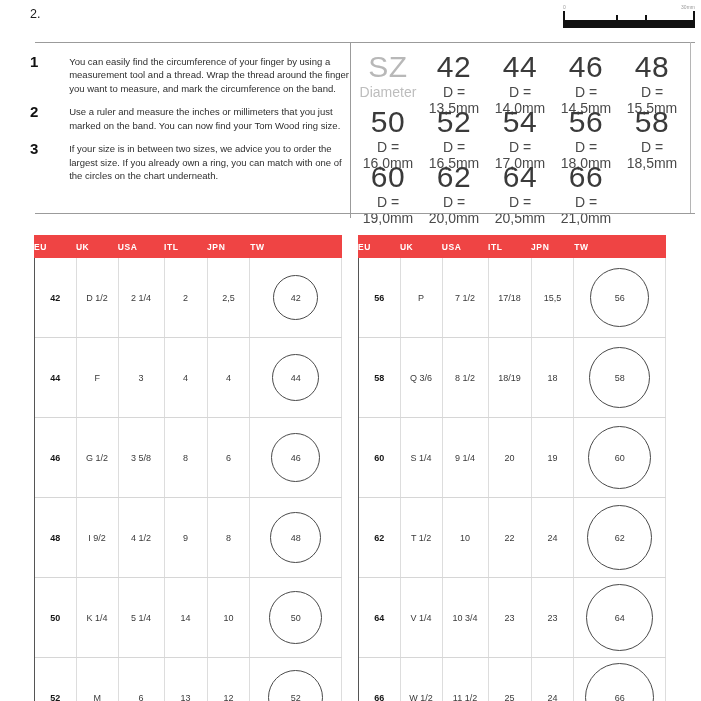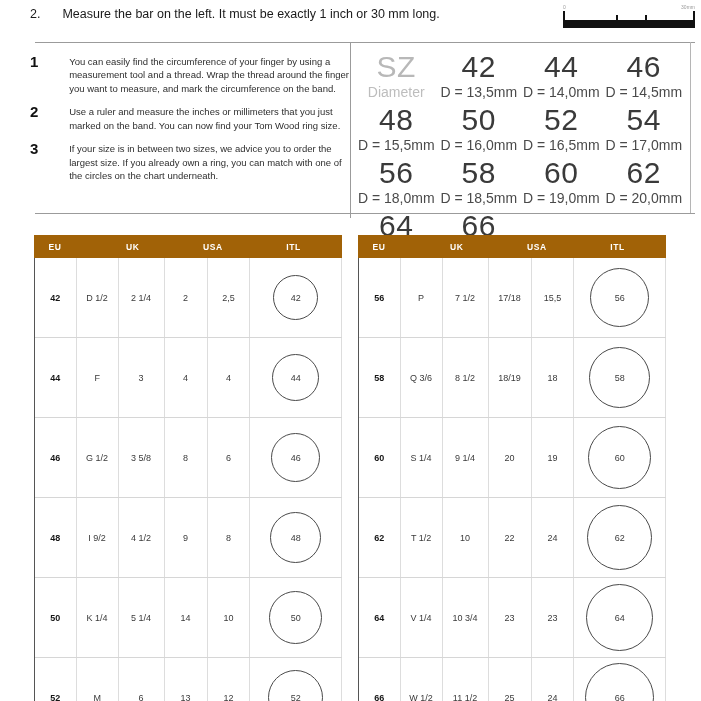--- a/index.html
+++ b/index.html
@@ -39,36 +39,36 @@
   
   .middle { position: absolute; top: 42px; left: 0; width: 701px; height: 171px; display: flex; }
   .instructions { width: 350px; padding: 13px 0 0 30px; }
   .instr-item { display: flex; margin-bottom: 10px; }
   .instr-num { width: 26px; font-size: 15px; font-weight: bold; color: #111; line-height: 14px; }
   .instr-text { width: 290px; font-size: 9.5px; line-height: 1.42; color: #2e2e2e; margin-left: 14px; }
 
   
   .size-grid {
     width: 330px; margin-left: 5px; padding-top: 9px;
-    display: grid; grid-template-columns: repeat(4, 1fr); row-gap: 3px;
+    display: grid; grid-template-columns: repeat(5, 1fr); row-gap: 3px;
   }
   .sz-cell { text-align: center; height: 50px; }
   .sz-big { font-size: 30px; font-weight: 300; color: #3a3a3a; line-height: 32px; letter-spacing: 0.5px; }
   .sz-d { font-size: 14px; color: #4a4a4a; margin-top: 1px; }
   .sz-title { color: #b8b8b8; }
   .sz-sub { color: #bdbdbd; }
 
   
   .tables { position: absolute; top: 235px; left: 34px; display: flex; gap: 16px; }
   .size-table { width: 308px; }
   .table-header {
     display: grid; grid-template-columns: 13.6% 13.6% 15% 14% 14% 29.8%;
-    height: 23px; background: #a16207; color: #fff;
-    align-items: center; text-align: center;
-    font-size: 8.5px; font-weight: bold; letter-spacing: 0.6px; gap: 36px;
+    height: 23px; background: #ef4444; color: #fff;
+    align-items: center; text-align: left;
+    font-size: 8.5px; font-weight: bold; letter-spacing: 0.6px;
   }
   .table-body { border-left: 1px solid #555; }
   .table-row {
     display: grid; grid-template-columns: 13.6% 13.6% 15% 14% 14% 29.8%;
     height: 80px; border-bottom: 1px solid #d6d6d6;
     align-items: center; text-align: center;
     font-size: 9px; color: #3a3a3a;
   }
   .td { height: 100%; display: flex; align-items: center; justify-content: center; border-right: 1px solid #ddd; }
   .td.eu { font-weight: bold; color: #161616; }
@@ -77,21 +77,20 @@
     display: flex; align-items: center; justify-content: center;
     font-size: 9px; color: #3a3a3a; background: #fff;
   }
 </style>
 </head>
 <body>
 
 <div class="top-row">
   <div class="step2">
     <span>2.</span>
-    <span>Measure the bar on the left. It must be exactly 1 inch or 30 mm long.</span>
   </div>
   <div class="ruler">
     <div class="ruler-labels">
       <span>0</span>
       <span>30mm</span>
     </div>
     <div class="tick end" style="left:0;"></div>
     <div class="tick mid" style="left:40%;"></div>
     <div class="tick mid" style="left:62%;"></div>
     <div class="tick end" style="right:0;"></div>

